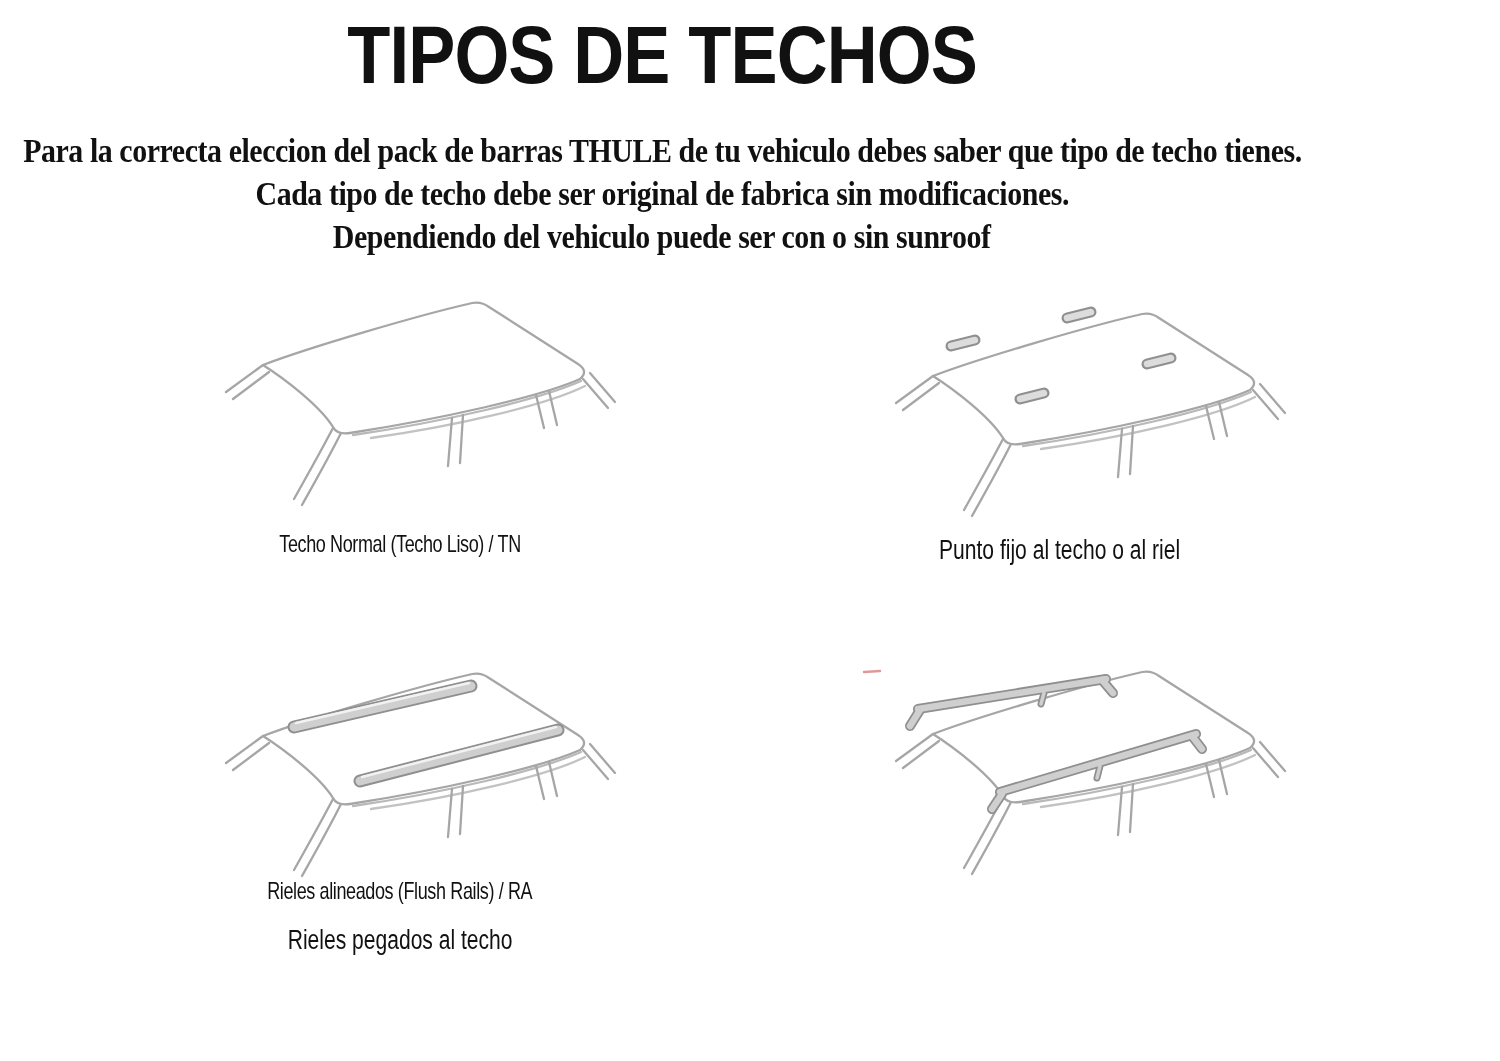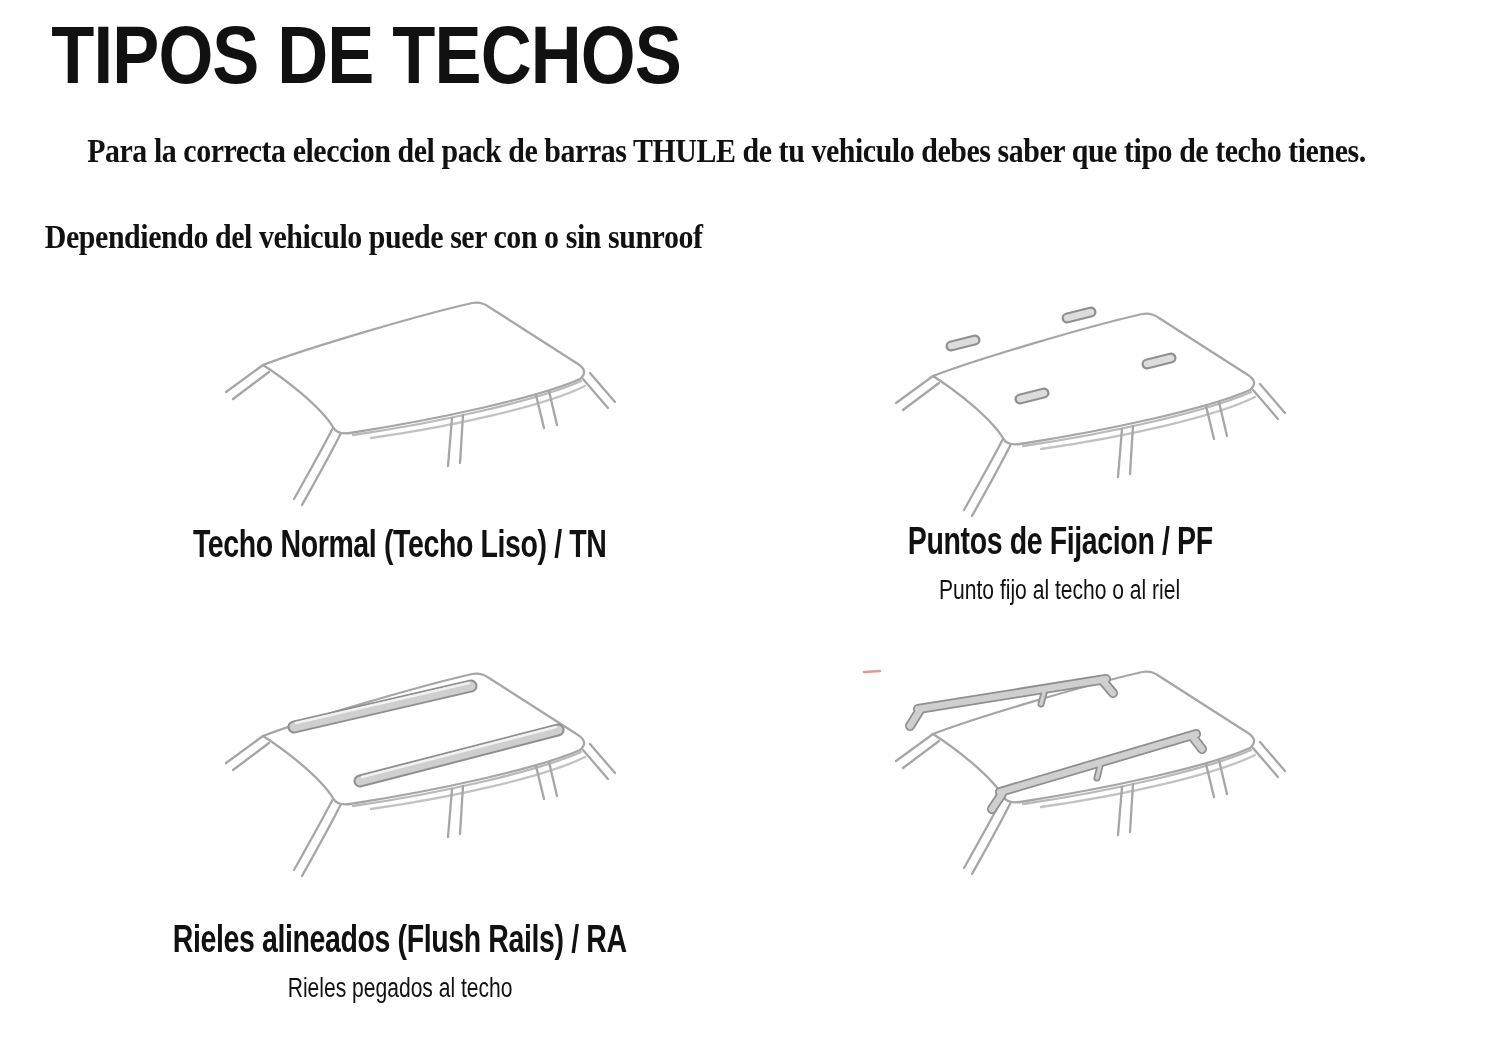--- a/index.html
+++ b/index.html
@@ -1,57 +1,60 @@
 <!DOCTYPE html>
 <html><head>
 <meta charset="utf-8">
 <style>
   html,body { margin:0; padding:0; background:#ffffff; }
   .page {
     position:relative; width:1500px; height:1061px;
     background:#ffffff; overflow:hidden;
     font-family:"Liberation Sans", sans-serif; color:#111111;
   }
-  .line { position:absolute; left:0; width:1324px; display:flex; justify-content:flex-start; }
+  .line { position:absolute; left:0; width:1324px; display:flex; justify-content:center; }
   .cond { display:inline-block; white-space:nowrap; transform-origin:50% 50%; }
 
   .title-row { top:8px; }
   .title-row h1 { margin:0; font-size:82px; font-weight:700; letter-spacing:-1px; }
   .title-row .cond { transform:scaleX(0.86); }
 
   .intro-line { font-size:34px; font-weight:700; letter-spacing:-0.5px;font-family:Liberation Serif, serif; }
   .intro-line .cond { transform:scaleX(0.88); }
   .intro-1 { top:132px; }
   .intro-2 { top:175px; }
   .intro-3 { top:218px; }
 
   .illus { position:absolute; }
 
   .caption { position:absolute; width:600px; display:flex; flex-direction:column; align-items:center; }
-  .roof-label { font-size:38px; font-weight:700; letter-spacing:-0.5px; line-height:40px; }
+  .roof-label { font-size:24px; font-weight:400; letter-spacing:-0.5px; line-height:40px; }
   .roof-label .cond { transform:scaleX(0.75); }
   .roof-sublabel { font-size:27px; font-weight:400; line-height:30px; margin-top:14px; }
   .roof-sublabel .cond { transform:scaleX(0.78); }
 
   .cap-tn { left:100px; top:524px; }
   .cap-pf { left:760px; top:521px; }
-  .cap-ra { left:100px; top:919px; }
+  .cap-ra { left:100px; top:871px; }
   .cap-re { left:760px; top:917px; }
 </style>
 </head>
 <body>
 
 <div class="page">
 
   <header class="line title-row">
     <h1 class="cond">TIPOS DE TECHOS</h1>
   </header>
 
   <div class="line intro-1 intro-line">
     <span class="cond">Para la correcta eleccion del pack de barras THULE de tu vehiculo debes saber que tipo de techo tienes.</span>
+  </div>
+  <div class="line intro-2 intro-line">
+    <span class="cond">Cada tipo de techo debe ser original de fabrica sin modificaciones.</span>
   </div>
   <div class="line intro-3 intro-line">
     <span class="cond">Dependiendo del vehiculo puede ser con o sin sunroof</span>
   </div>
 
   <svg class="illus" style="left:180px; top:281px;" width="480" height="235" viewBox="0 0 480 235">
     <defs>
       <filter id="soft" x="-10%" y="-10%" width="120%" height="120%">
         <feGaussianBlur stdDeviation="0.45"></feGaussianBlur>
       </filter>
@@ -134,23 +137,20 @@
   <div class="caption cap-tn">
     <div class="roof-label">
       <span class="cond">Techo Normal (Techo Liso) / TN</span>
     </div>
     <div class="roof-sublabel">
       
     </div>
   </div>
 
   <div class="caption cap-pf">
-    <div class="roof-label">
-      <span class="cond">Puntos de Fijacion / PF</span>
-    </div>
     <div class="roof-sublabel">
       <span class="cond">Punto fijo al techo o al riel</span>
     </div>
   </div>
 
   <div class="caption cap-ra">
     <div class="roof-label">
       <span class="cond">Rieles alineados (Flush Rails) / RA</span>
     </div>
     <div class="roof-sublabel">

